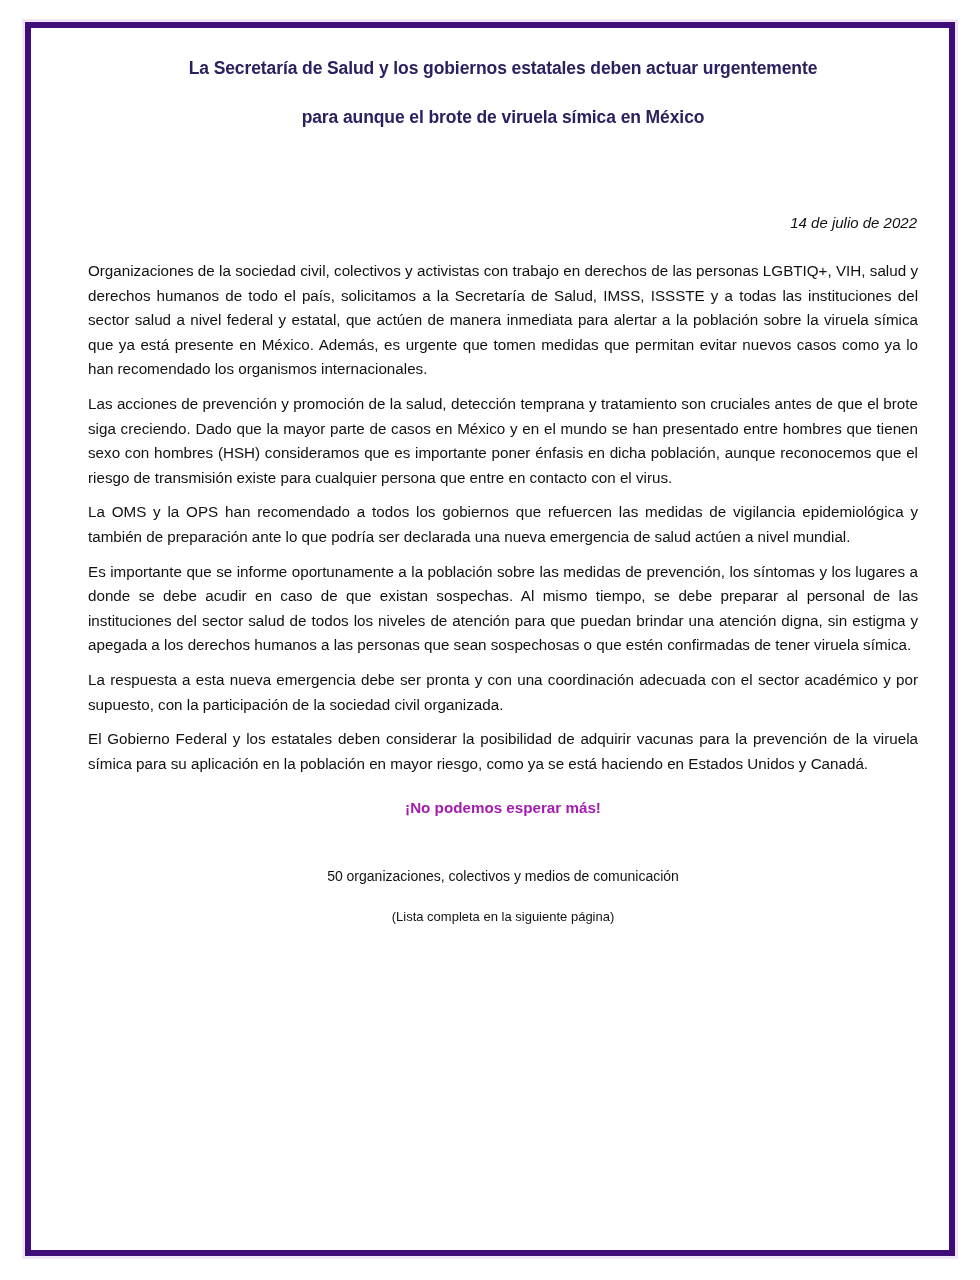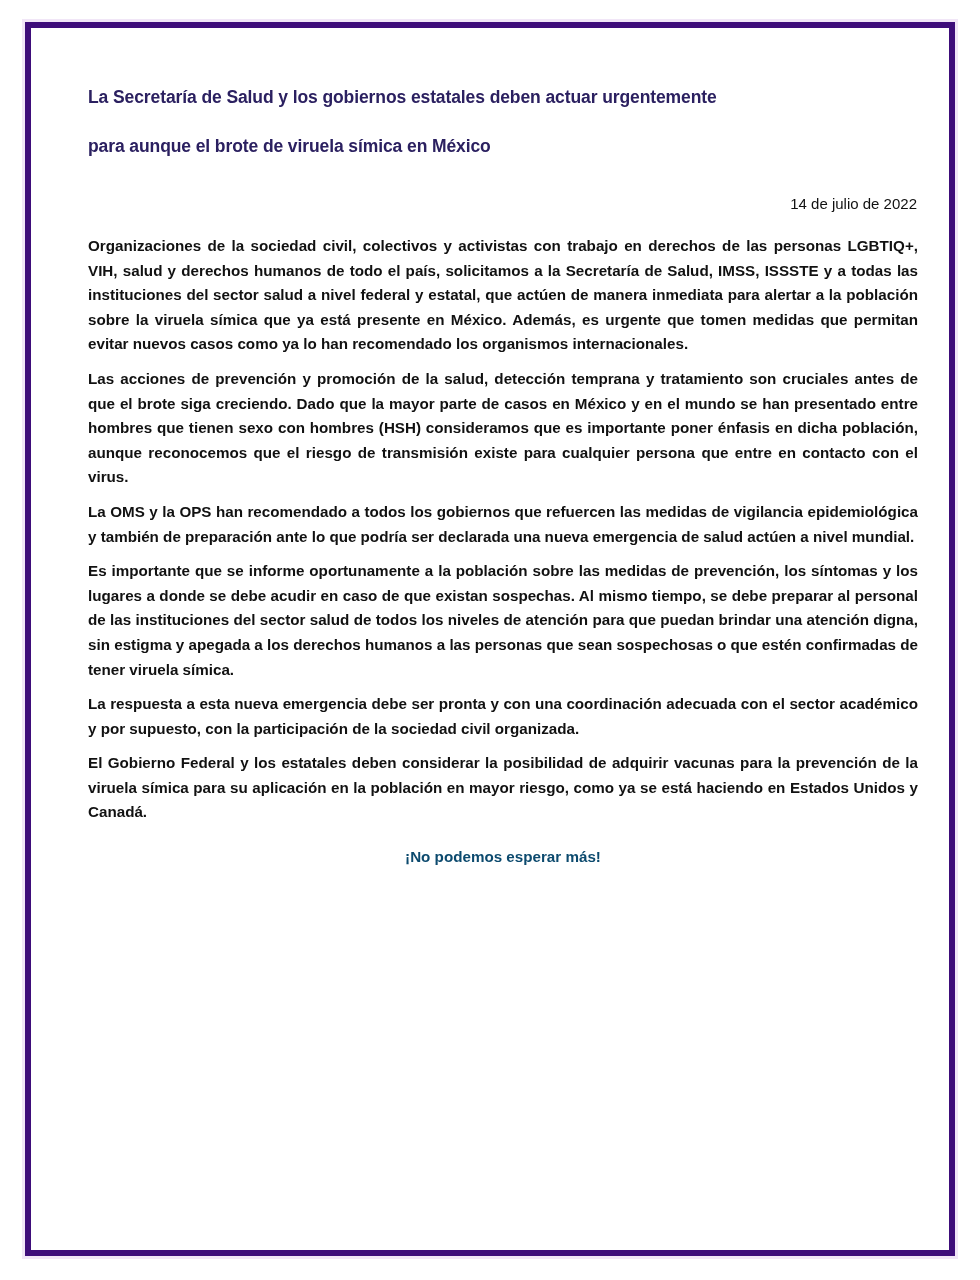--- a/index.html
+++ b/index.html
@@ -47,66 +47,67 @@
   #content {
     position: absolute;
     left: 88px;
     top: 22px;
     width: 830px;
     height: 1234px;
     box-sizing: border-box;
   }
 
   .title-block {
-    margin-top: 62px;
+    margin-top: 33px;
+    text-align: center;
   }
   .title-line {
     color: #2b2060;
     font-weight: bold;
     font-size: 17.5px;
     line-height: 27px;
     letter-spacing: -0.1px;
   }
   .title-line.second {
     margin-top: 22px;
   }
 
   .date-line {
-    margin-top: 34px;
+    margin-top: 82px;
     text-align: right;
     font-size: 15px;
     color: #111111;
     line-height: 20px;
     padding-right: 1px;
+    font-style: italic;
   }
 
   .body-copy {
-    margin-top: 20px;
-    font-weight: bold;
+    margin-top: 26px;
   }
 
   .para {
     text-align: justify;
     text-justify: inter-word;
     font-size: 15.2px;
     line-height: 24.6px;
     color: #111111;
     margin: 0 0 10px 0;
     hyphens: none;
   }
   .para:last-child {
     margin-bottom: 0;
   }
 
   .slogan {
     margin-top: 21px;
     text-align: center;
     font-size: 15.2px;
     font-weight: bold;
-    color: #0c4a6e;
+    color: #a21caf;
     line-height: 22px;
   }
 
   .signoff {
     margin-top: 46px;
     text-align: center;
   }
   .signoff-count {
     font-size: 14px;
     color: #111111;
@@ -140,15 +141,19 @@
       <p class="para">Organizaciones de la sociedad civil, colectivos y activistas con trabajo en derechos de las personas LGBTIQ+, VIH, salud y derechos humanos de todo el país, solicitamos a la Secretaría de Salud, IMSS, ISSSTE y a todas las instituciones del sector salud a nivel federal y estatal, que actúen de manera inmediata para alertar a la población sobre la viruela símica que ya está presente en México. Además, es urgente que tomen medidas que permitan evitar nuevos casos como ya lo han recomendado los organismos internacionales.</p>
       <p class="para">Las acciones de prevención y promoción de la salud, detección temprana y tratamiento son cruciales antes de que el brote siga creciendo. Dado que la mayor parte de casos en México y en el mundo se han presentado entre hombres que tienen sexo con hombres (HSH) consideramos que es importante poner énfasis en dicha población, aunque reconocemos que el riesgo de transmisión existe para cualquier persona que entre en contacto con el virus.</p>
       <p class="para">La OMS y la OPS han recomendado a todos los gobiernos que refuercen las medidas de vigilancia epidemiológica y también de preparación ante lo que podría ser declarada una nueva emergencia de salud actúen a nivel mundial.</p>
       <p class="para">Es importante que se informe oportunamente a la población sobre las medidas de prevención, los síntomas y los lugares a donde se debe acudir en caso de que existan sospechas. Al mismo tiempo, se debe preparar al personal de las instituciones del sector salud de todos los niveles de atención para que puedan brindar una atención digna, sin estigma y apegada a los derechos humanos a las personas que sean sospechosas o que estén confirmadas de tener viruela símica.</p>
       <p class="para">La respuesta a esta nueva emergencia debe ser pronta y con una coordinación adecuada con el sector académico y por supuesto, con la participación de la sociedad civil organizada.</p>
       <p class="para">El Gobierno Federal y los estatales deben considerar la posibilidad de adquirir vacunas para la prevención de la viruela símica para su aplicación en la población en mayor riesgo, como ya se está haciendo en Estados Unidos y Canadá.</p>
     </div>
 
     <div class="slogan">¡No podemos esperar más!</div>
 
+    <div class="signoff">
+      <div class="signoff-count">50 organizaciones, colectivos y medios de comunicación</div>
+      <div class="signoff-note">(Lista completa en la siguiente página)</div>
+    </div>
 
   </div>
 </div>
 
 </body></html>

